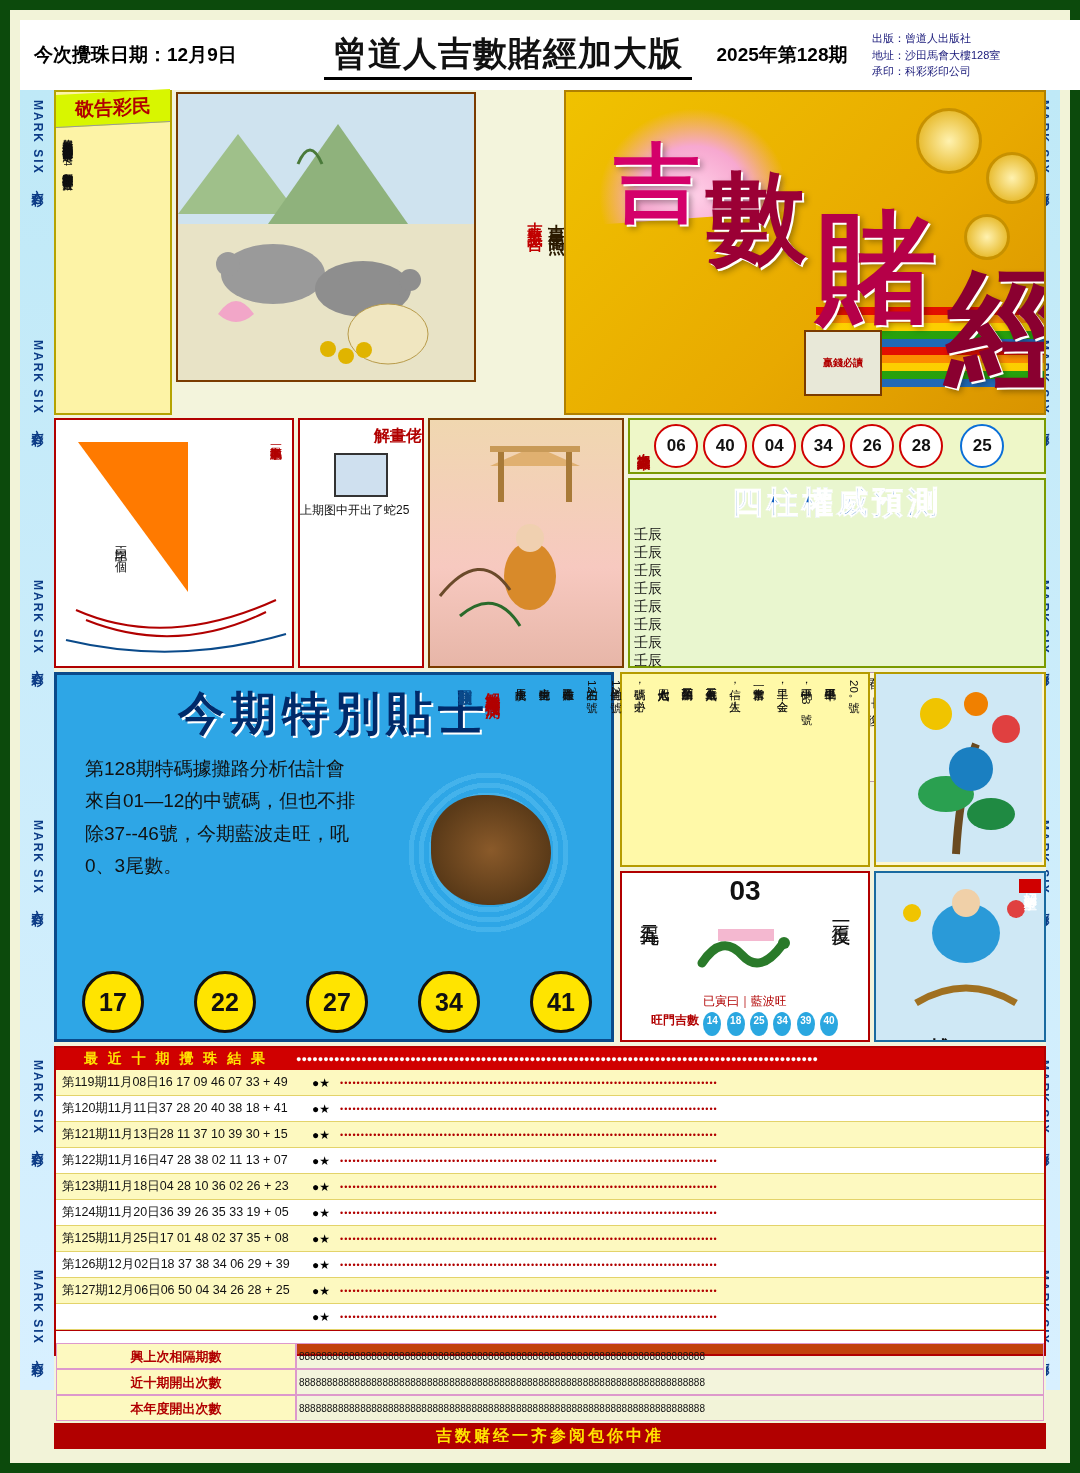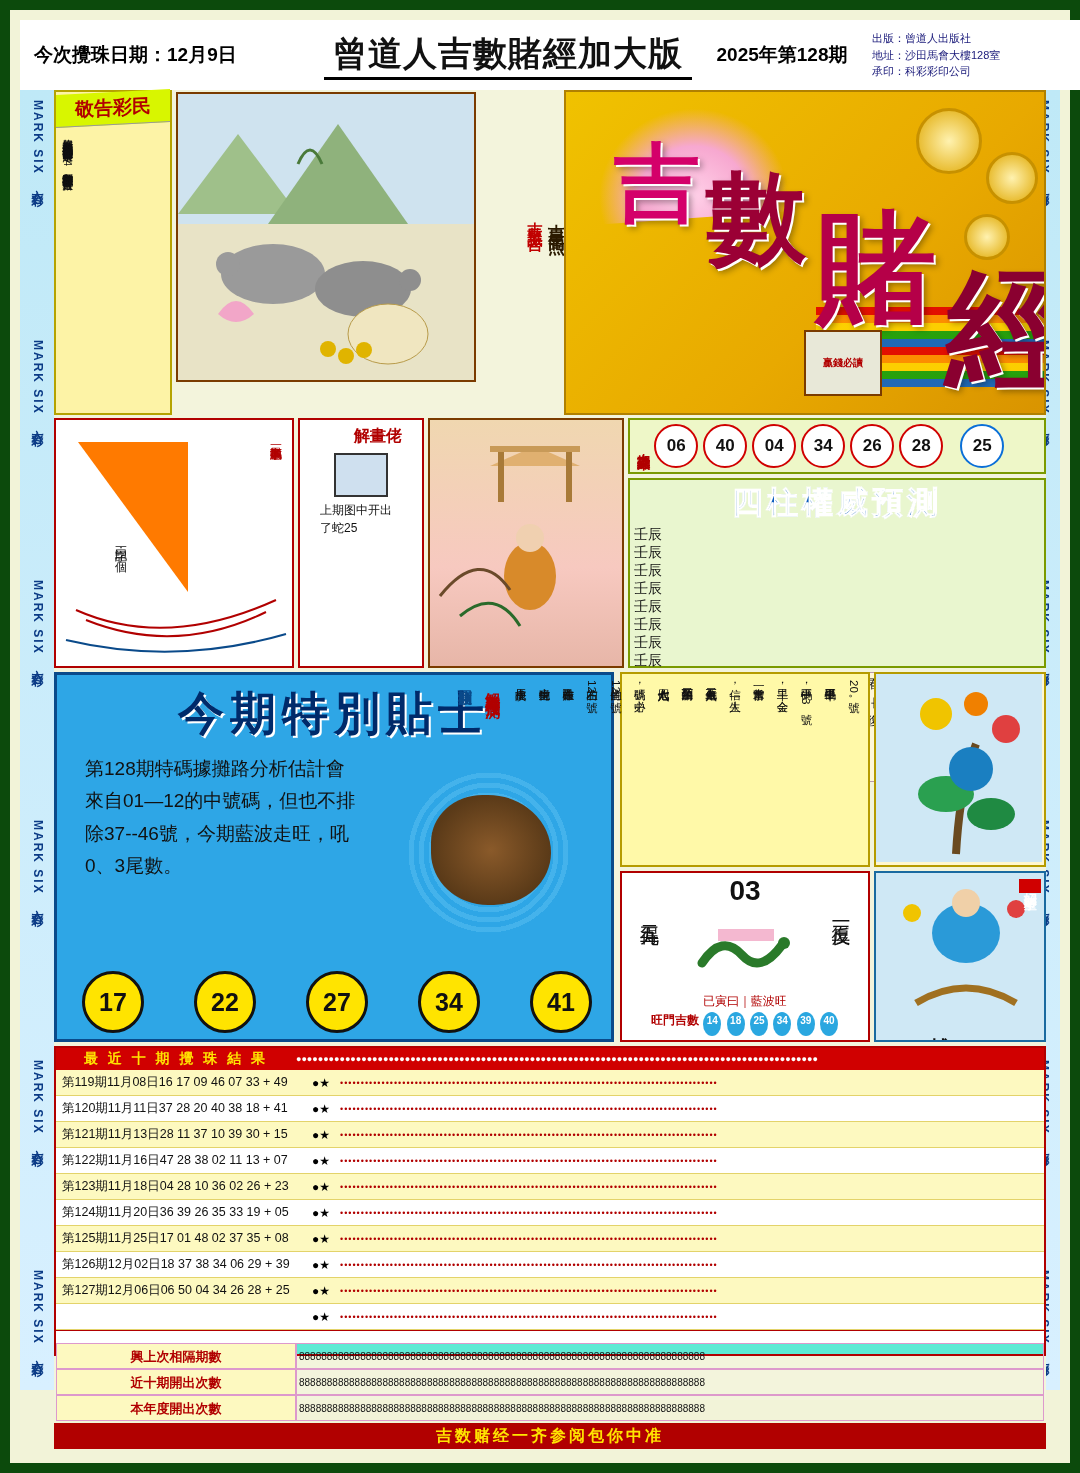--- a/index.html
+++ b/index.html
@@ -131,21 +131,21 @@
   .boat .vtxt{
     position:absolute;right:8px;top:18px;writing-mode:vertical-rl;
     font-size:12px;color:#b10000;line-height:1.4;
   }
   .boat .vtxt2{
     position:absolute;left:56px;top:120px;writing-mode:vertical-rl;
     font-size:12px;color:#111;line-height:1.5;
   }
   .jiehua{
     position:absolute;left:244px;top:0;width:126px;height:250px;
-    background:#fff;border:2px solid #b10000;box-sizing:border-box;padding:6px 20px;
+    background:#fff;border:2px solid #b10000;box-sizing:border-box;padding:6px 0;
   }
   .jiehua .lab{font-size:16px;color:#b10000;font-weight:bold;text-align:right;}
   .jiehua .book{
     width:50px;height:40px;background:#cfe0ef;border:2px solid #333;margin:6px auto 4px;
   }
   .jiehua .note{font-size:12px;color:#111;line-height:1.5;}
   .pic-fairy{
     position:absolute;left:374px;top:0;width:196px;height:250px;
     background:linear-gradient(#f0d7b0,#f7c9c0 60%,#e7b6a8);
     border:2px solid #7a3b00;box-sizing:border-box;overflow:hidden;
@@ -264,21 +264,21 @@
     position:absolute;left:52px;bottom:8px;writing-mode:vertical-rl;font-size:20px;font-weight:bold;
     color:#111;letter-spacing:3px;
   }
   .jiejue{
     position:absolute;left:820px;top:0;width:172px;height:195px;
     background:#fff7d0;border:2px solid #b59b00;box-sizing:border-box;
   }
   
   .tablewrap{
     position:absolute;left:0;top:956px;width:992px;height:310px;
-    background:#5eead4;border:2px solid #b10000;box-sizing:border-box;
+    background:#c2410c;border:2px solid #b10000;box-sizing:border-box;
   }
   .tbl-head{
     display:flex;height:22px;background:#d00000;color:#fff;align-items:center;
   }
   .tbl-head .th1{width:240px;font-size:14px;font-weight:bold;color:#ffe400;text-align:center;letter-spacing:3px;}
   .tbl-head .dots{flex:1;overflow:hidden;white-space:nowrap;font-size:9px;}
   .row{display:flex;height:25px;align-items:center;border-bottom:1px solid #e3d36a;}
   .row:nth-child(odd){background:#ffffff;}
   .row:nth-child(even){background:#fdf9c0;}
   .row .c1{width:240px;font-size:12.5px;color:#111;padding-left:6px;white-space:nowrap;}

